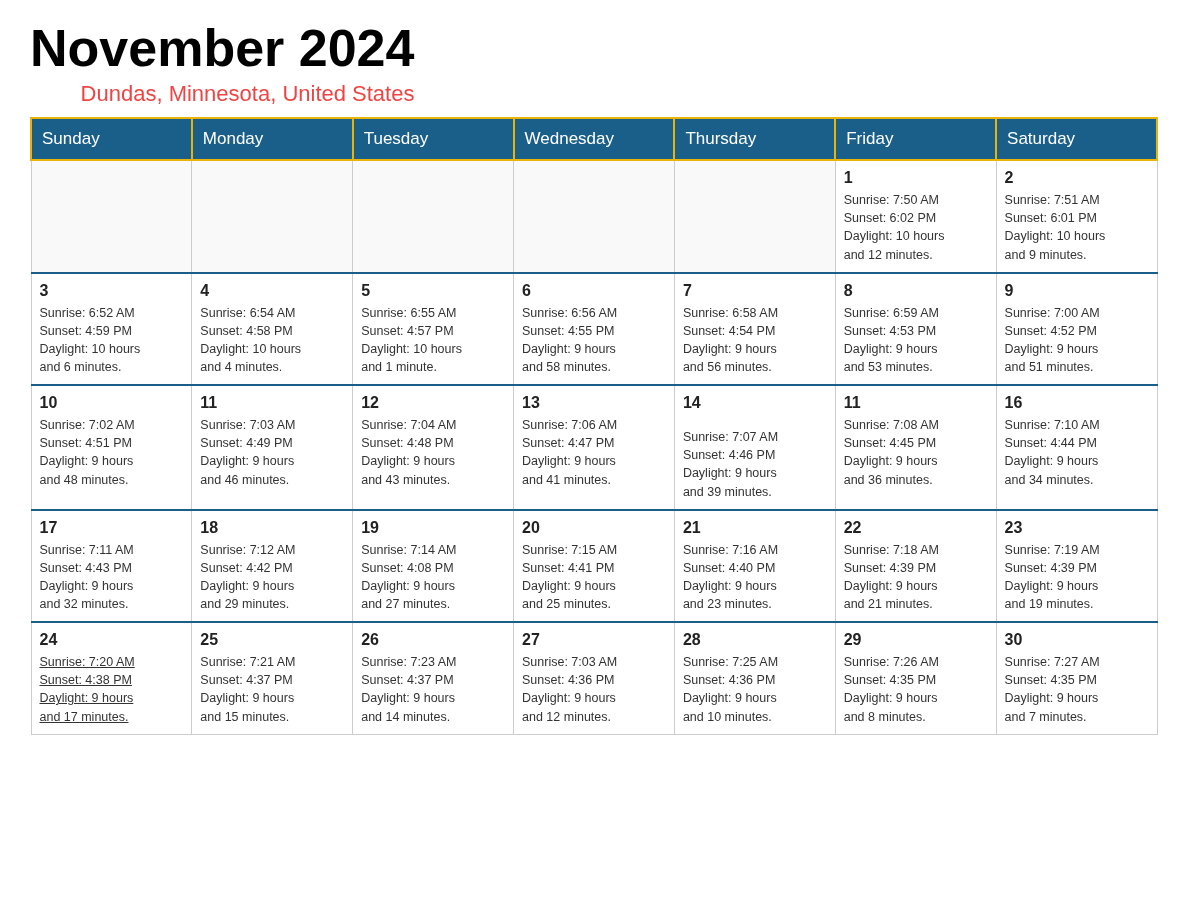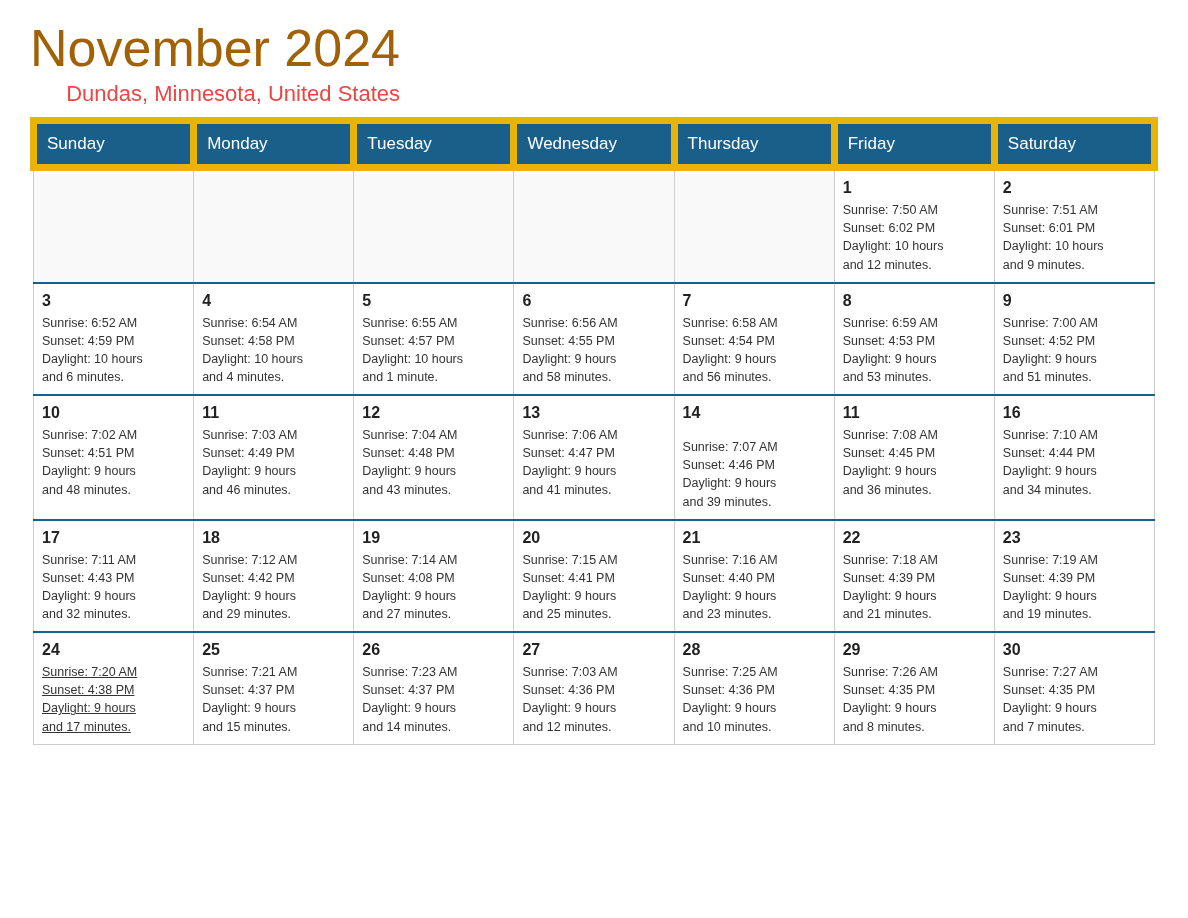--- a/index.html
+++ b/index.html
@@ -45,42 +45,42 @@
       font-size: 22px;
       font-weight: bold;
       margin-top: -4px;
       margin-left: 2px;
     }
     .title-block {
       text-align: right;
     }
     .main-title {
       font-size: 52px;
-      font-weight: normal;
-      color: #a16207;
+      font-weight: bold;
+      color: #000000;
       line-height: 1.1;
     }
     .subtitle {
       font-size: 22px;
       color: #ef4444;
       margin-top: 4px;
     }
     .calendar {
       width: 100%;
       border-collapse: collapse;
       margin-top: 10px;
     }
     .calendar th {
       background: #1a5f8a;
       color: #fff;
       font-size: 17px;
       font-weight: normal;
       padding: 10px 10px;
       text-align: left;
-      border: 7px solid #eab308;
+      border: 2px solid #eab308;
     }
     .calendar td {
       vertical-align: top;
       border: 1px solid #ccc;
       padding: 8px 8px;
       width: calc(100% / 7);
       min-height: 110px;
       height: 110px;
     }
     .cell-empty {

